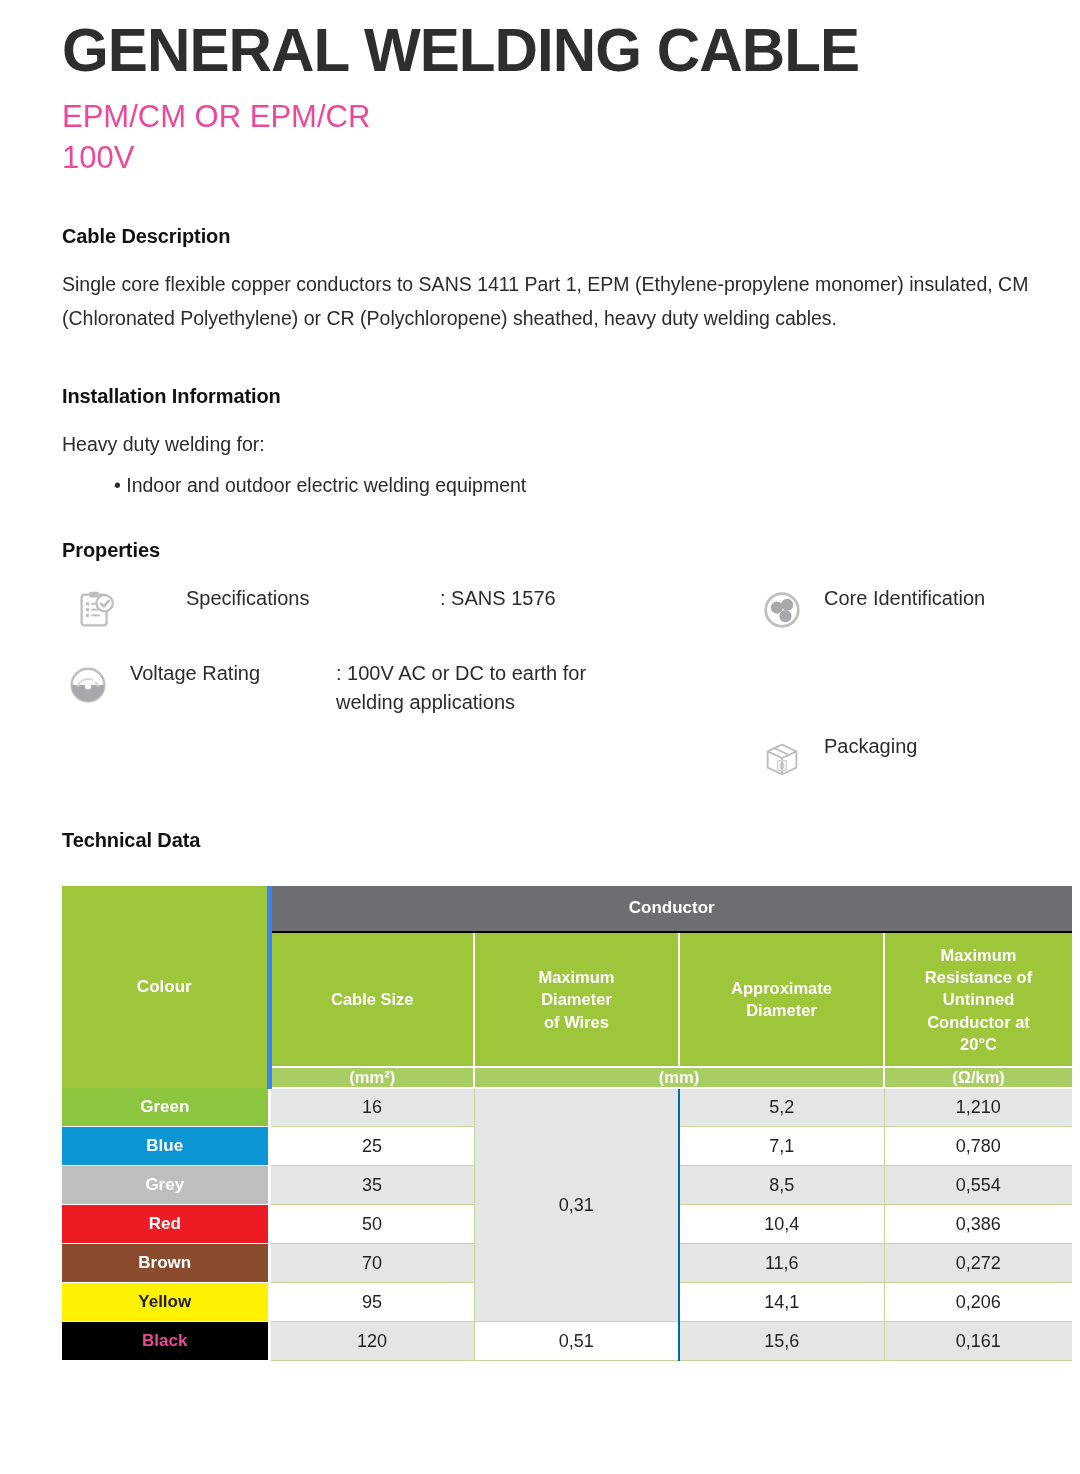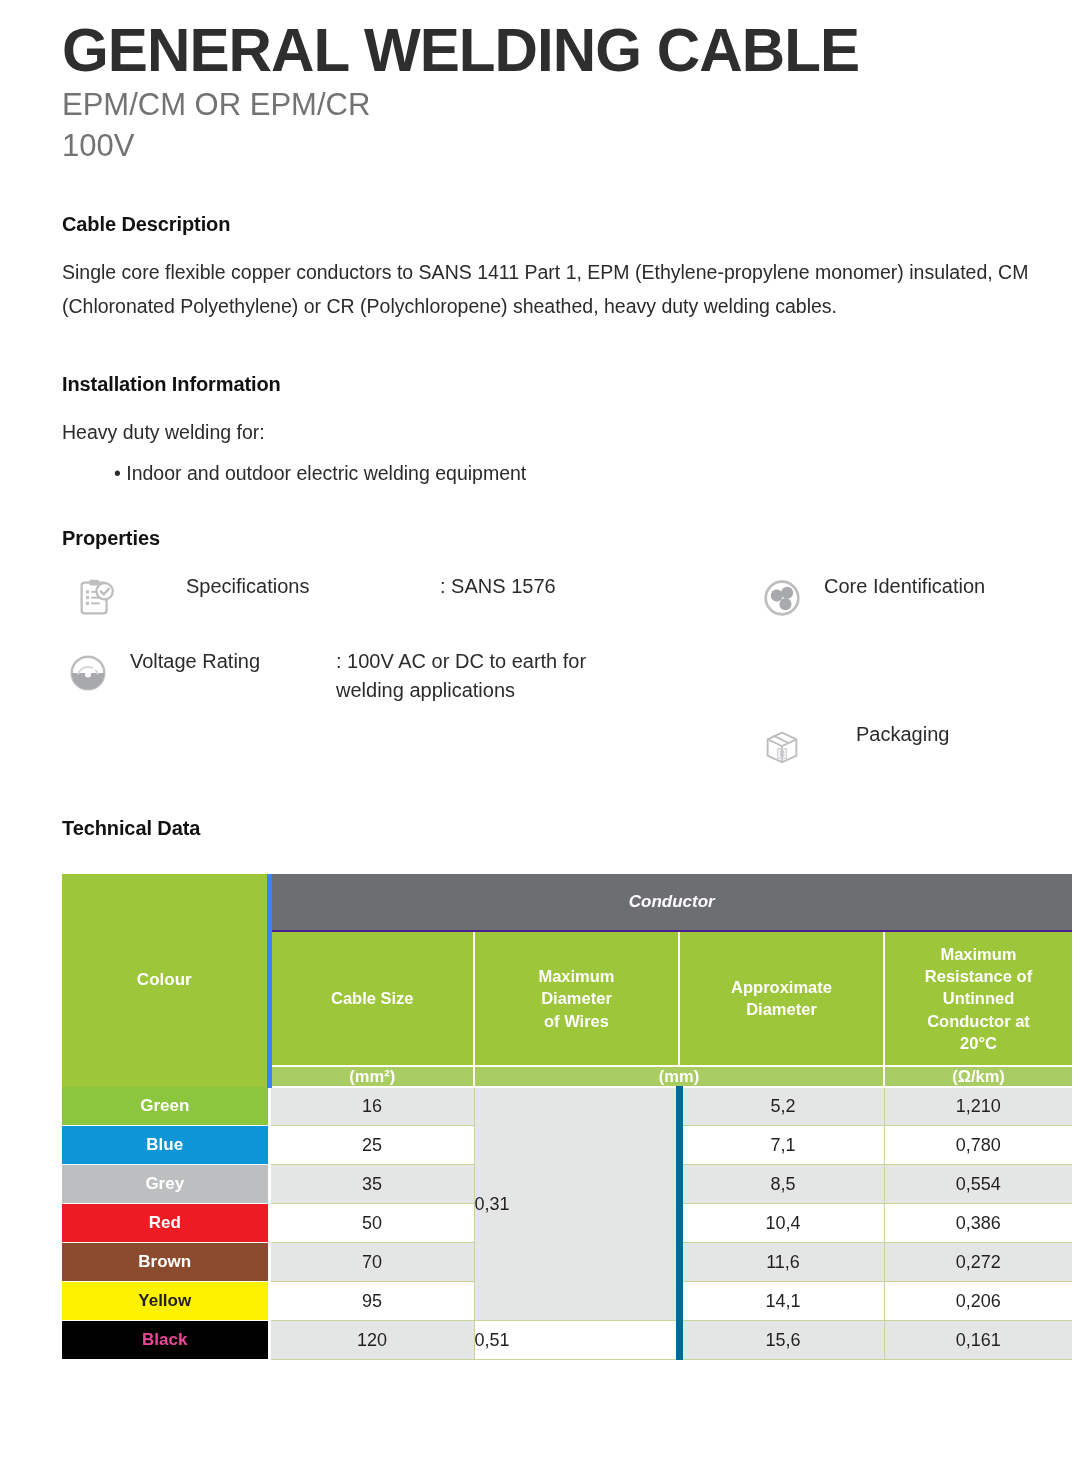--- a/index.html
+++ b/index.html
@@ -23,23 +23,23 @@
     letter-spacing: -1px;
     color: #2e2e2e;
     margin: 14px 0 0 0;
     line-height: 1.15;
     transform: scaleX(0.97);
     transform-origin: left center;
     white-space: nowrap;
   }
   .doc-subtitle {
     font-size: 31px;
-    color: #737373;
+    color: #ec4899;
     line-height: 1.32;
-    margin-top: 0;
+    margin-top: 12px;
     font-weight: 400;
   }
 
   
   .section-heading {
     font-size: 20px;
     font-weight: bold;
     color: #111111;
     margin: 0;
     letter-spacing: -0.1px;
@@ -97,21 +97,21 @@
     color: #2b2b2b;
     line-height: 1.45;
     white-space: pre-line;
   }
 
   #prop-specifications { left: 8px; top: 0; gap: 48px; }
   #prop-specifications .prop-label { width: 222px; }
   #prop-voltage { left: 0; top: 75px; }
   #prop-voltage .prop-label { width: 222px; }
   #prop-core-identification { left: 694px; top: 0px; }
-  #prop-packaging { left: 694px; top: 148px; gap: 32px; }
+  #prop-packaging { left: 694px; top: 148px; }
 
   
   #technical-data-heading { margin-top: 30px; }
 
   .tech-table {
     margin-top: 34px;
     border-collapse: collapse;
     width: 1010px;
     table-layout: fixed;
   }
@@ -124,24 +124,23 @@
   .col-maxdia  { width: 205px; }
   .col-appdia  { width: 205px; }
   .col-res     { width: 188px; }
 
   .th-conductor {
     background: #6d6e71;
     color: #ffffff;
     font-size: 17px;
     font-weight: bold;
     text-align: center;
-    height: 57px;
+    height: 46px;
     border-right: 2px solid #ffffff;
-    border-bottom: 2px solid #4c1d95;
-    font-style: italic;
+    border-bottom: 2px solid #000000;
   }
   .th-colour {
     background: #9dc63b;
     color: #ffffff;
     font-size: 17px;
     font-weight: bold;
     text-align: center;
     border-right: 5px solid #3b82f6;
     vertical-align: middle;
   }
@@ -187,25 +186,25 @@
     height: 39px;
     vertical-align: middle;
     border-right: 1px solid #c7d49a;
     border-bottom: 1px solid #c7d49a;
   }
   .data-cell.last { border-right: none; }
   .row-shaded .data-cell { background: #e4e6e6; }
   .row-plain  .data-cell { background: #ffffff; }
   .merged-cell {
     background: #e4e6e6;
-    text-align: left;
+    text-align: center;
     font-size: 18px;
     color: #231f20;
     vertical-align: middle;
-    border-right: 7px solid #0369a1;
+    border-right: 2px solid #0369a1;
     border-bottom: 1px solid #c7d49a;
   }
   .merged-cell.white { background: #ffffff; }
 </style>
 </head>
 <body>
 
 <div class="page">
 
   <h1 class="doc-title">GENERAL WELDING CABLE</h1>

